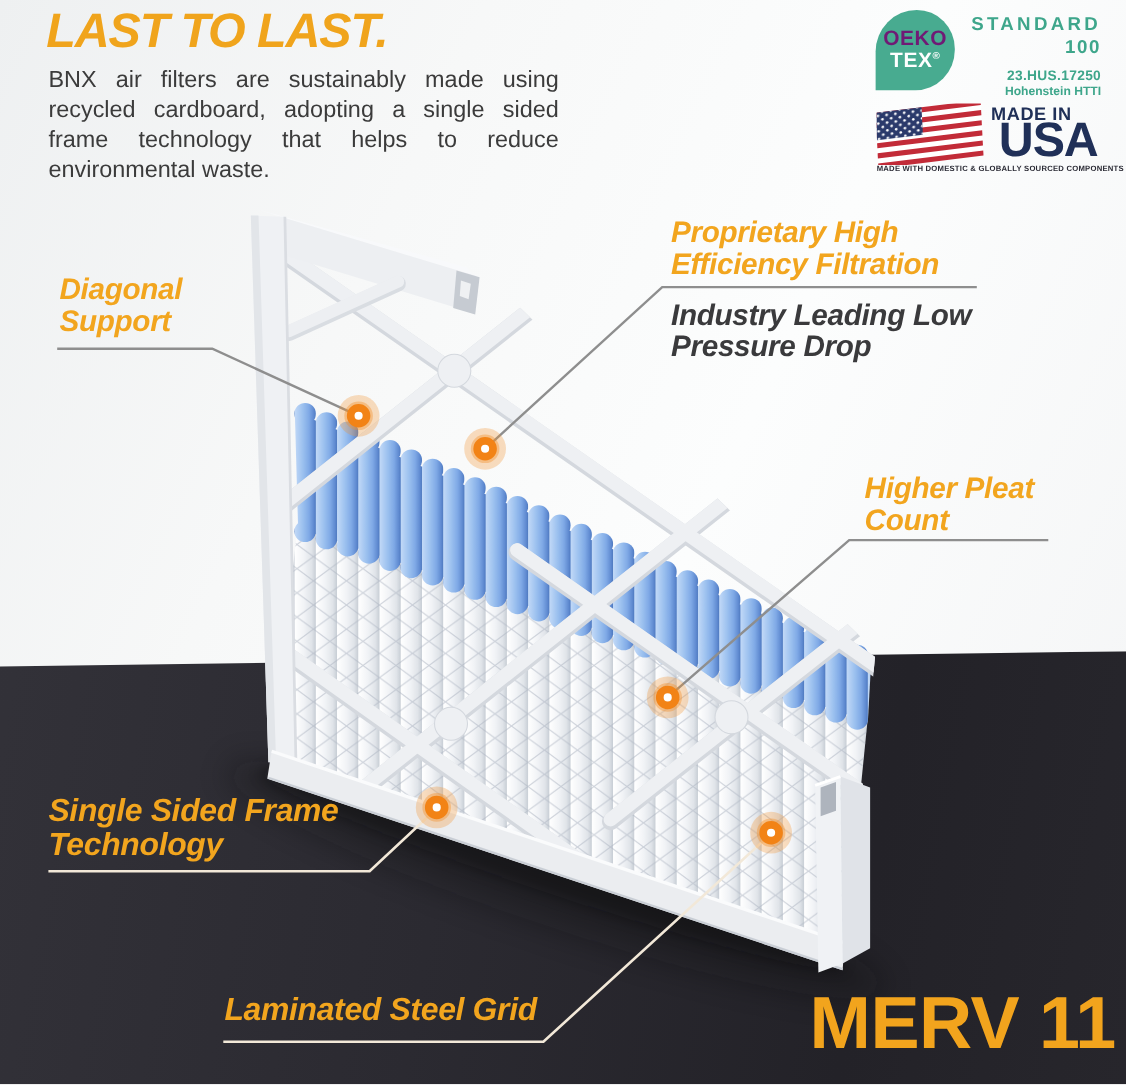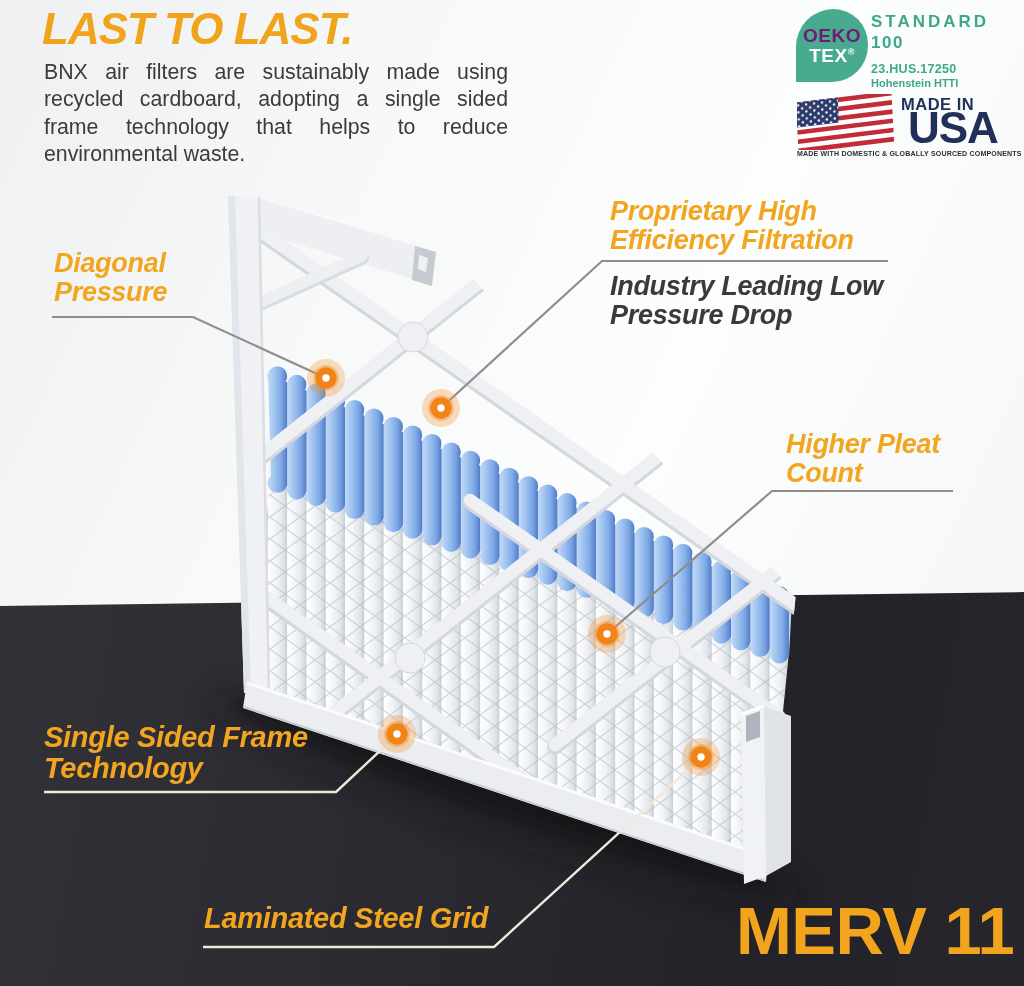--- a/index.html
+++ b/index.html
@@ -24,21 +24,21 @@
   .lbl-frametech{left:44px;top:722px;width:320px;font-size:29px;}
   .lbl-steelgrid{left:204px;top:903px;width:320px;font-size:29px;}
   .merv{left:736px;top:892px;font-size:67px;font-weight:bold;color:#F2A41D;letter-spacing:-0.5px;}
   
   .oeko-wrap{left:795px;top:8px;width:210px;height:85px;}
   .oeko-blob{position:absolute;left:1px;top:1px;width:72px;height:73px;background:#48AB90;
     border-radius:52% 48% 50% 0;display:flex;flex-direction:column;align-items:center;justify-content:center;}
   .oeko-blob .l1{color:#701a75;font-weight:bold;font-size:19px;letter-spacing:0.5px;line-height:1.05;}
   .oeko-blob .l2{color:#fff;font-weight:bold;font-size:19px;letter-spacing:0.5px;line-height:1.05;}
   .oeko-blob sup{font-size:9px;}
-  .oeko-text{position:absolute;left:76px;top:4px;width:130px;text-align:left;color:#3EA68B;}
+  .oeko-text{position:absolute;left:76px;top:4px;width:130px;text-align:right;color:#3EA68B;}
   .oeko-text .std{font-size:17px;font-weight:bold;letter-spacing:3px;}
   .oeko-text .hundred{font-size:17px;font-weight:bold;letter-spacing:1.5px;margin-top:1px;}
   .oeko-text .code{font-size:12.5px;font-weight:bold;letter-spacing:0.3px;margin-top:9px;}
   .oeko-text .inst{font-size:11px;font-weight:bold;margin-top:1px;}
   
   .usa-wrap{left:795px;top:88px;width:212px;height:72px;}
   .usa-flag{position:absolute;left:2px;top:6px;}
   .usa-madein{position:absolute;left:106px;top:7px;font-size:16.5px;font-weight:bold;color:#203058;letter-spacing:0.5px;}
   .usa-big{position:absolute;left:103px;top:15px;font-size:44px;font-weight:bold;color:#203058;letter-spacing:-1px;margin-left:10px;}
   .usa-caption{position:absolute;left:2px;top:62px;width:206px;font-size:7px;font-weight:bold;color:#2c2c36;letter-spacing:0.2px;white-space:nowrap;}
@@ -266,21 +266,21 @@
         <rect x="0" y="52" width="96" height="4.6" fill="#C22B38"></rect>
         <rect x="0" y="6" width="42" height="25" fill="#2B3A6B"></rect>
         <rect x="0" y="6" width="42" height="25" fill="url(#stars)"></rect>
       </g>
     </svg>
     <div class="usa-madein">MADE IN</div>
     <div class="usa-big">USA</div>
     <div class="usa-caption">MADE WITH DOMESTIC &amp; GLOBALLY SOURCED COMPONENTS</div>
   </div>
 
-  <div class="txt label lbl-diagonal">Diagonal Pressure</div>
+  <div class="txt label lbl-diagonal">Diagonal Support</div>
   <div class="txt label dark lbl-pressure">Industry Leading Low Pressure Drop</div>
   <div class="txt label lbl-filtration">Proprietary High Efficiency Filtration</div>
   <div class="txt label lbl-pleat">Higher Pleat Count</div>
   <div class="txt label lbl-frametech">Single Sided Frame Technology</div>
   <div class="txt label lbl-steelgrid">Laminated Steel Grid</div>
 
   <div class="txt merv">MERV 11</div>
 </div>
 
 </body></html>

